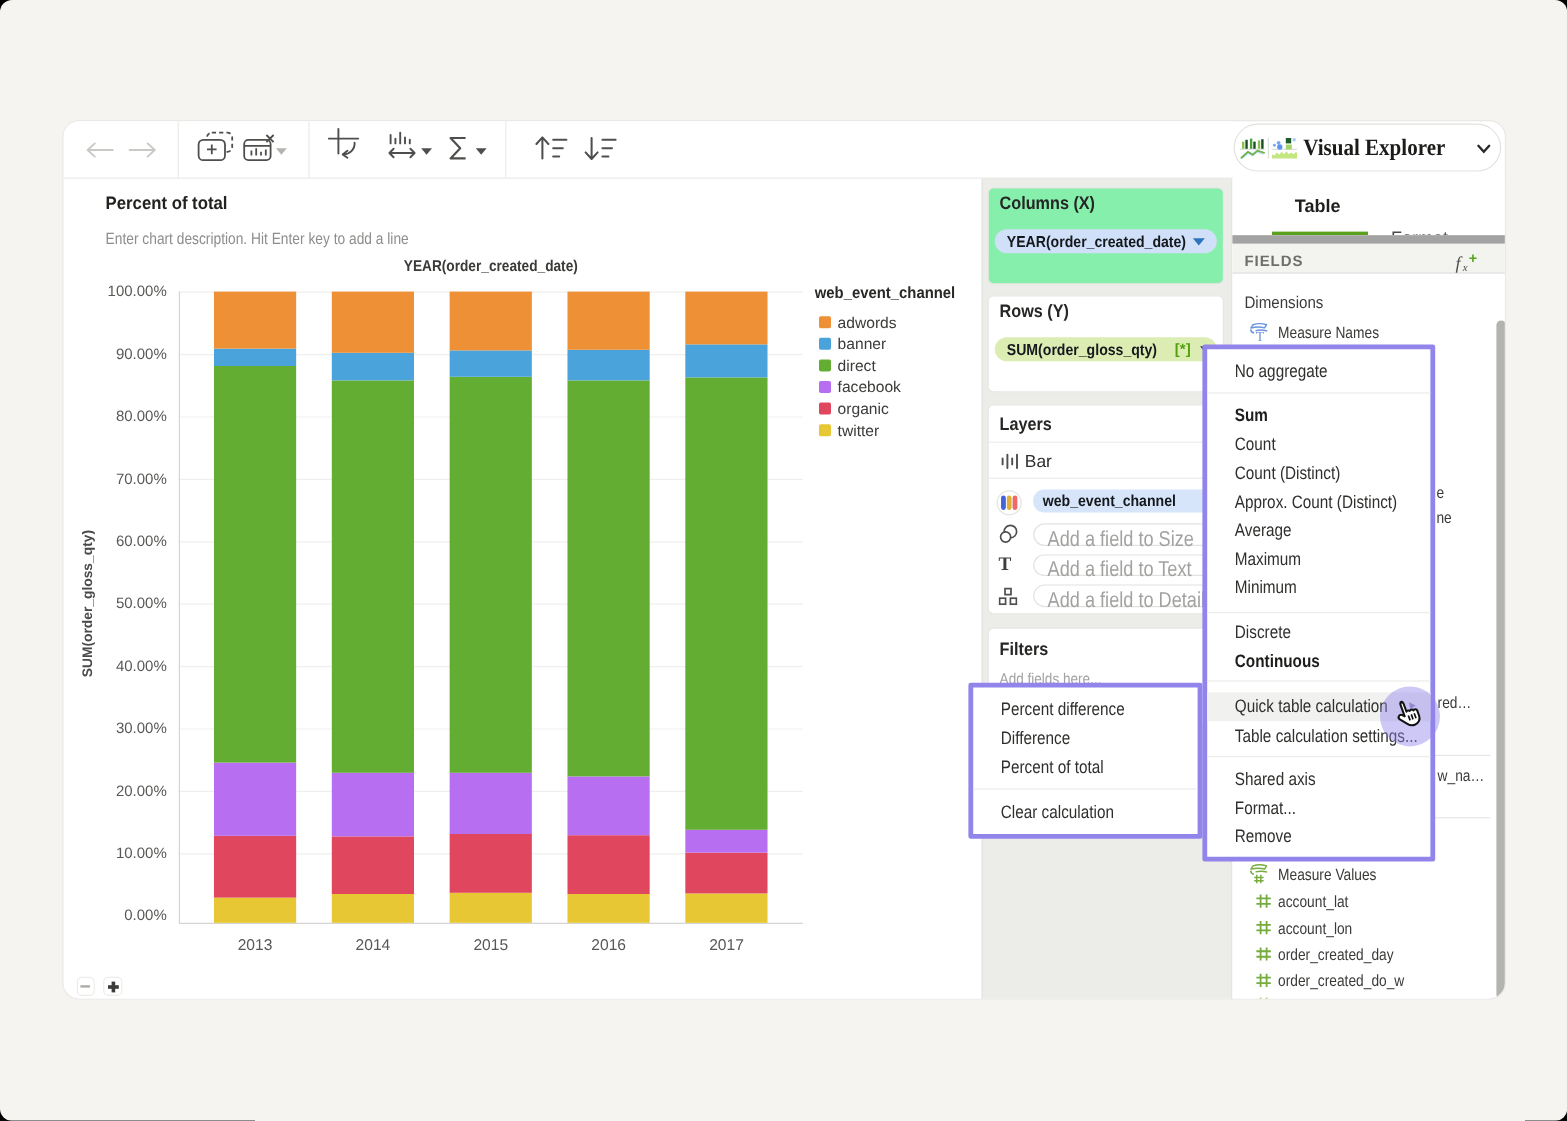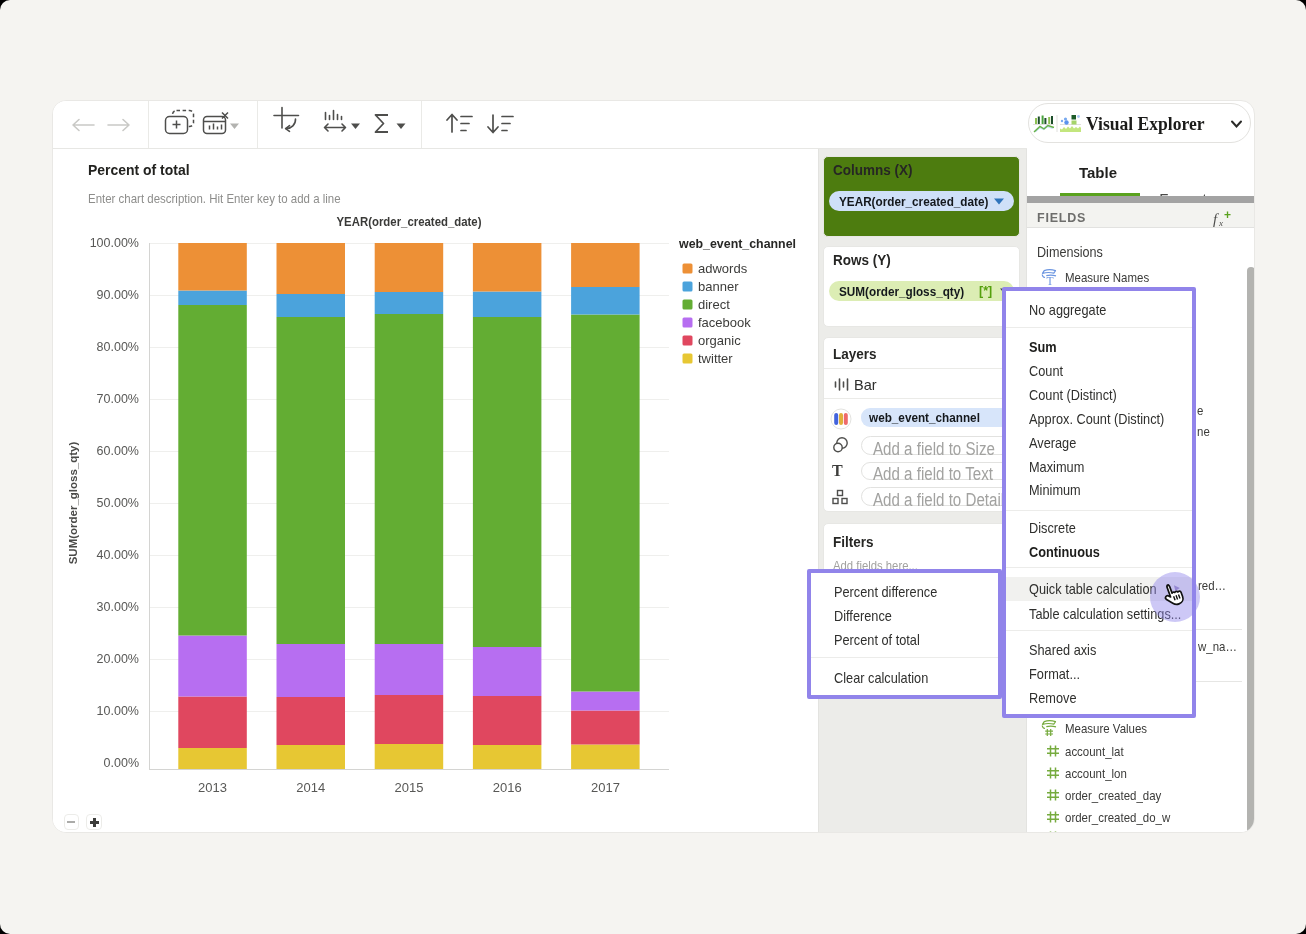--- a/index.html
+++ b/index.html
@@ -149,21 +149,21 @@
 
       <div class="abs" style="left:10.8px;top:665px;width:15px;height:15.5px;border:1px solid #ecece9;border-radius:4px;background:#fff;"></div>
       <div class="abs" style="left:14.3px;top:672px;width:8px;height:2px;background:#ababa9;"></div>
       <div class="abs" style="left:33.4px;top:665px;width:16px;height:16px;border:1px solid #ecece9;border-radius:4px;background:#fff;"></div>
       <div class="abs" style="left:37.4px;top:672px;width:8.5px;height:2.5px;background:#3c3c3a;"></div>
       <div class="abs" style="left:40.4px;top:669px;width:2.5px;height:8.5px;background:#3c3c3a;"></div>
     </div>
 
     <div id="midpanel" class="abs" style="left:765px;top:48px;width:209px;height:685px;background:#ecece9;border-left:1px solid #e3e3e0;border-right:1px solid #e3e3e0;">
 
-      <div class="abs" style="left:4px;top:6.5px;width:196.5px;height:81px;background:#4d7c0f;border:1px solid #e7e7e4;border-radius:5px;text-align:center;">
+      <div class="abs" style="left:4px;top:6.5px;width:196.5px;height:81px;background:#86efac;border:1px solid #e7e7e4;border-radius:5px;text-align:center;">
         <div class="abs" style="left:9px;top:4.5px;font-size:15px;font-weight:bold;color:#262624;transform:scaleX(0.9);transform-origin:left center;">Columns (X)</div>
         <div class="abs" style="left:5px;top:34.5px;width:185px;height:19.5px;background:#cfe0f8;border-radius:10px;">
           <span class="abs ellip" style="left:10px;top:2.5px;font-size:13.2px;font-weight:bold;color:#14181c;">YEAR(order_created_date)</span>
           <svg class="abs" style="left:164px;top:7px;" width="12" height="7">
               <path d="M1,0.5 h10 l-5,6 z" fill="#2e74bc"></path>
             </svg>
         </div>
       </div>
 
       <div class="abs" style="left:4px;top:96.5px;width:196.5px;height:81px;background:#fff;border:1px solid #e7e7e4;border-radius:5px;">

